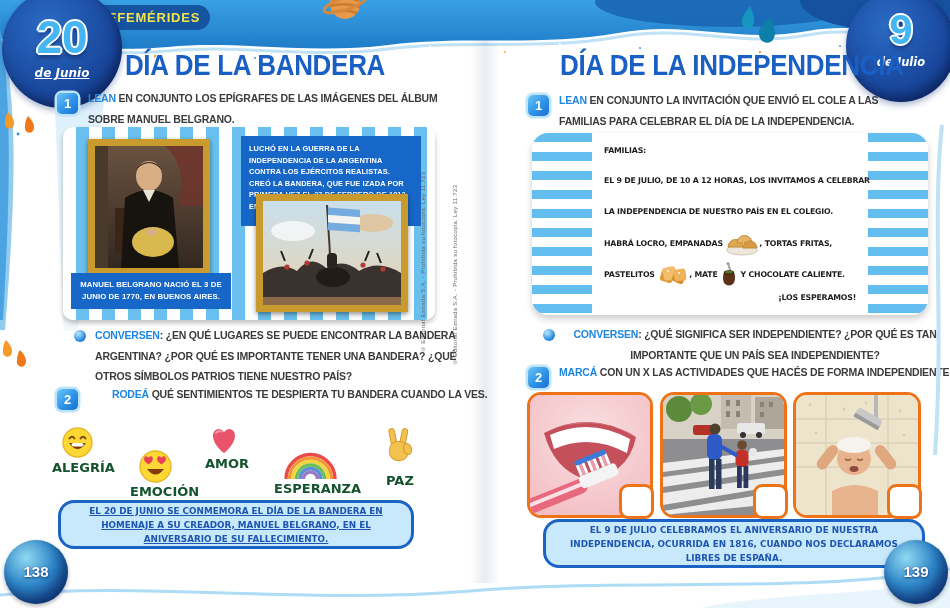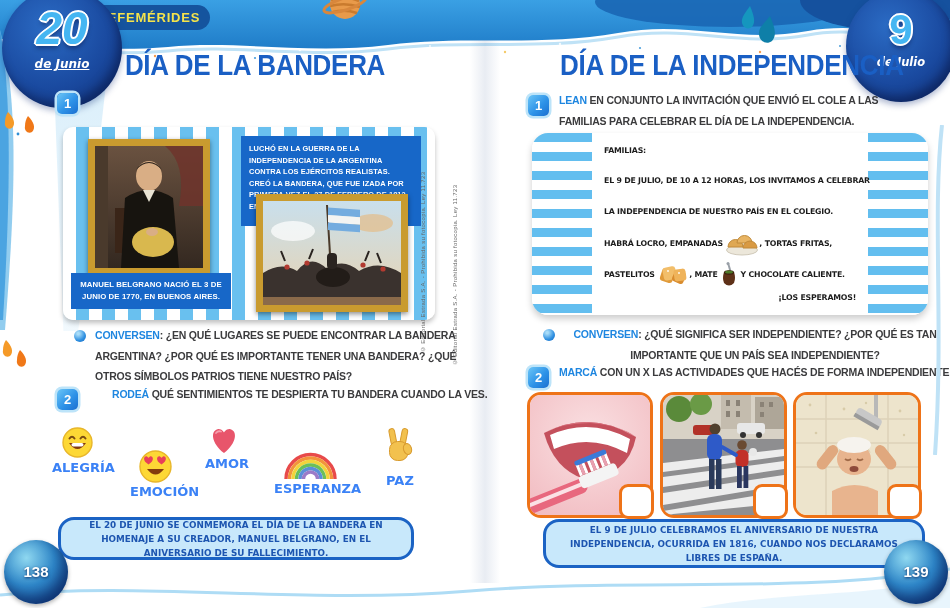--- a/index.html
+++ b/index.html
@@ -44,21 +44,21 @@
     font-size:7.4px;line-height:11.5px;letter-spacing:.1px;}
   .frame{position:absolute;border:7px solid #C99B2F;
     box-shadow:inset 0 0 0 2px #E9CE7A, 0 2px 5px rgba(0,0,0,.45);background:#444;}
   .frame svg{display:block;}
 
   .vert-copy{position:absolute;writing-mode:vertical-rl;transform:rotate(180deg);
     font-size:6px;color:#666;letter-spacing:.3px;white-space:nowrap;}
 
   
   .feel{position:absolute;cursor:pointer;}
-  .feel-label{position:absolute;color:#3b82f6;font-weight:bold;font-size:13px;
+  .feel-label{position:absolute;color:#14532d;font-weight:bold;font-size:13px;
     font-family:"DejaVu Sans",sans-serif;white-space:nowrap;text-align:right;}
 
   .info-box{position:absolute;background:#C8E8FB;border:3.5px solid #1B63C4;border-radius:16px;
     color:#1D55B0;font-family:"DejaVu Sans",sans-serif;font-weight:bold;font-size:8.8px;
     text-align:center;line-height:14px;display:flex;align-items:center;justify-content:center;
     padding:4px 14px;box-sizing:border-box;}
 
   
   .invite{position:absolute;left:532px;top:133px;width:396px;height:182px;background:#fff;
     border-radius:16px;box-shadow:0 4px 7px rgba(0,0,0,.2);overflow:hidden;text-align:center;}
@@ -142,33 +142,34 @@
     <path d="M4,2 C10,8 12,14 8,18 C4,20 0,17 1,12 C1,8 2,5 4,2 Z" fill="#F59A28"></path>
     <path d="M24,6 C30,12 32,18 28,22 C24,24 20,21 21,16 C21,12 22,9 24,6 Z" fill="#F07818"></path>
     <circle cx="14" cy="24" r="1.4" fill="#2E8FD6"></circle>
   </svg>
   <svg class="abs" style="left:0px;top:338px;" width="34" height="34" viewBox="0 0 34 34">
     <path d="M6,2 C12,8 14,14 10,18 C6,20 2,17 3,12 C3,8 4,5 6,2 Z" fill="#F59A28"></path>
     <path d="M20,12 C26,18 28,24 24,28 C20,30 16,27 17,22 C17,18 18,15 20,12 Z" fill="#F07818"></path>
   </svg>
 
   <div class="badge" style="left:2px;top:-12px;width:120px;height:120px;">
-    <span class="num" style="font-size:46px;margin-top:13px;font-style:italic;">20</span>
+    <span class="num" style="font-size:46px;margin-top:22px;">20</span>
     <span class="sub" style="font-size:12px;margin-top:2px;text-decoration:underline;">de Junio</span>
   </div>
   <div class="badge" style="right:-6px;top:-10px;width:110px;height:112px;">
     <span class="num" style="font-size:42px;margin-top:16px;">9</span>
     <span class="sub" style="font-size:11.5px;margin-top:1px;">de Julio</span>
   </div>
 
   <div class="gutter"></div>
 
   <div class="page-title" style="left:105px;top:50px;width:300px;">DÍA DE LA BANDERA</div>
 
   <div class="act-num" style="left:57px;top:93px;">1</div>
+  <div class="body-text" style="left:88px;top:88px;width:358px;"><span class="kw">LEAN</span><span> EN CONJUNTO LOS EPÍGRAFES DE LAS IMÁGENES DEL ÁLBUM SOBRE MANUEL BELGRANO.</span></div>
 
   <div class="album">
 
     <div class="frame" style="left:25px;top:12px;width:108px;height:122px;">
       <svg width="108" height="122" viewBox="0 0 108 122">
         <defs>
             <linearGradient id="pg" x1="0" y1="0" x2="0" y2="1">
           <stop offset="0" stop-color="#6A5240"></stop>
               <stop offset="1" stop-color="#332820"></stop>
             </linearGradient>
@@ -270,21 +271,21 @@
       <g fill="#F2C14E" stroke="#D89B2E" stroke-width="1">
         <rect x="5" y="1.5" width="5.6" height="17" rx="2.8" transform="rotate(-11 8 10)"></rect>
         <rect x="16" y="1.5" width="5.6" height="17" rx="2.8" transform="rotate(11 19 10)"></rect>
         <rect x="4.5" y="14.5" width="18.5" height="19" rx="8"></rect>
         <ellipse cx="22.5" cy="22" rx="4" ry="5.5" transform="rotate(-18 22.5 22)"></ellipse>
       </g>
     </svg>
     <span class="feel-label" style="left:1px;top:46px;">PAZ</span>
   </div>
 
-  <div class="info-box" style="left:58px;top:517px;width:356px;height:43px;">EL 20 DE JUNIO SE CONMEMORA EL DÍA DE LA BANDERA EN HOMENAJE A SU CREADOR, MANUEL BELGRANO, EN EL ANIVERSARIO DE SU FALLECIMIENTO.</div>
+  <div class="info-box" style="left:58px;top:500px;width:356px;height:49px;text-decoration:underline;">EL 20 DE JUNIO SE CONMEMORA EL DÍA DE LA BANDERA EN HOMENAJE A SU CREADOR, MANUEL BELGRANO, EN EL ANIVERSARIO DE SU FALLECIMIENTO.</div>
 
   <div class="page-title" style="left:560px;top:50px;width:320px;">DÍA DE LA INDEPENDENCIA</div>
 
   <div class="act-num" style="left:528px;top:95px;">1</div>
   <div class="body-text" style="left:559px;top:90px;width:350px;"><span class="kw">LEAN</span><span> EN CONJUNTO LA INVITACIÓN QUE ENVIÓ EL COLE A LAS FAMILIAS PARA CELEBRAR EL DÍA DE LA INDEPENDENCIA.</span></div>
 
   <div class="invite">
     <div class="stripes" style="left:0;"></div>
     <div class="stripes" style="right:0;"></div>
     <div class="inv-line" style="top:13px;">FAMILIAS:</div>

